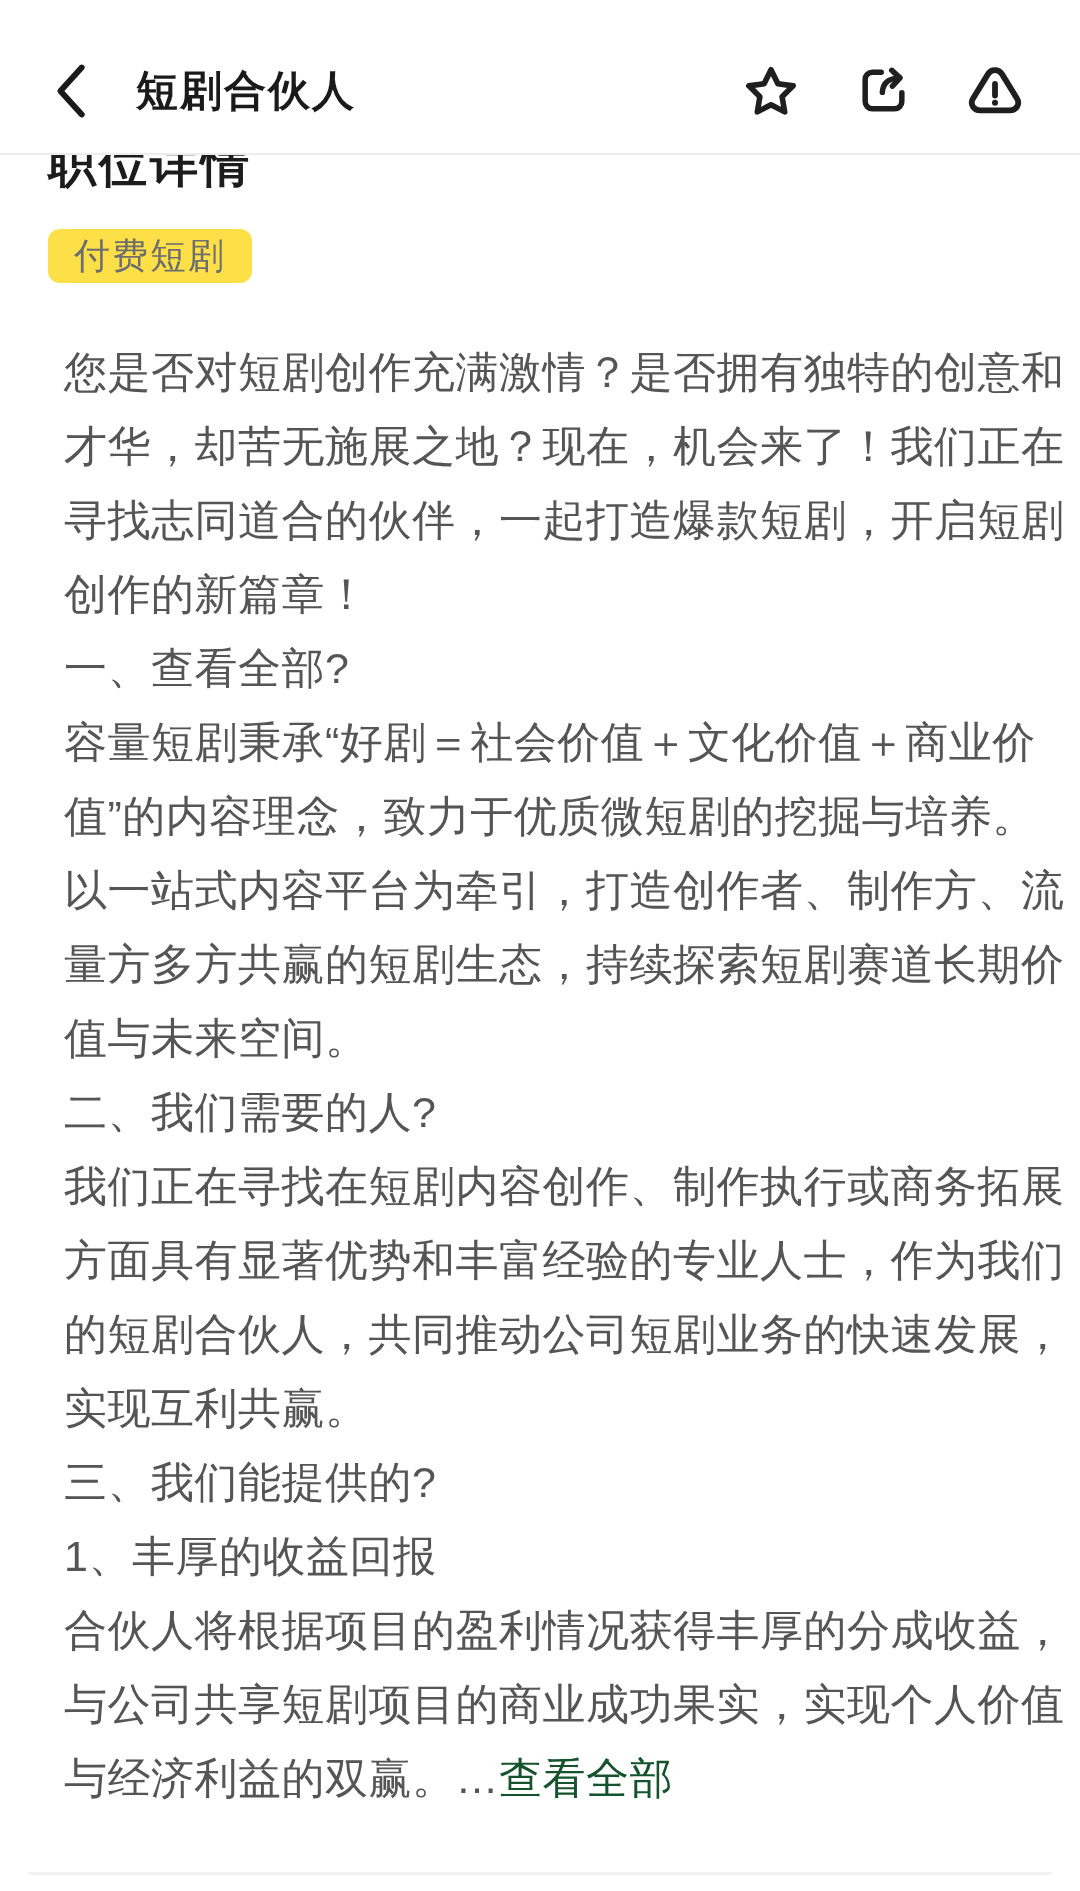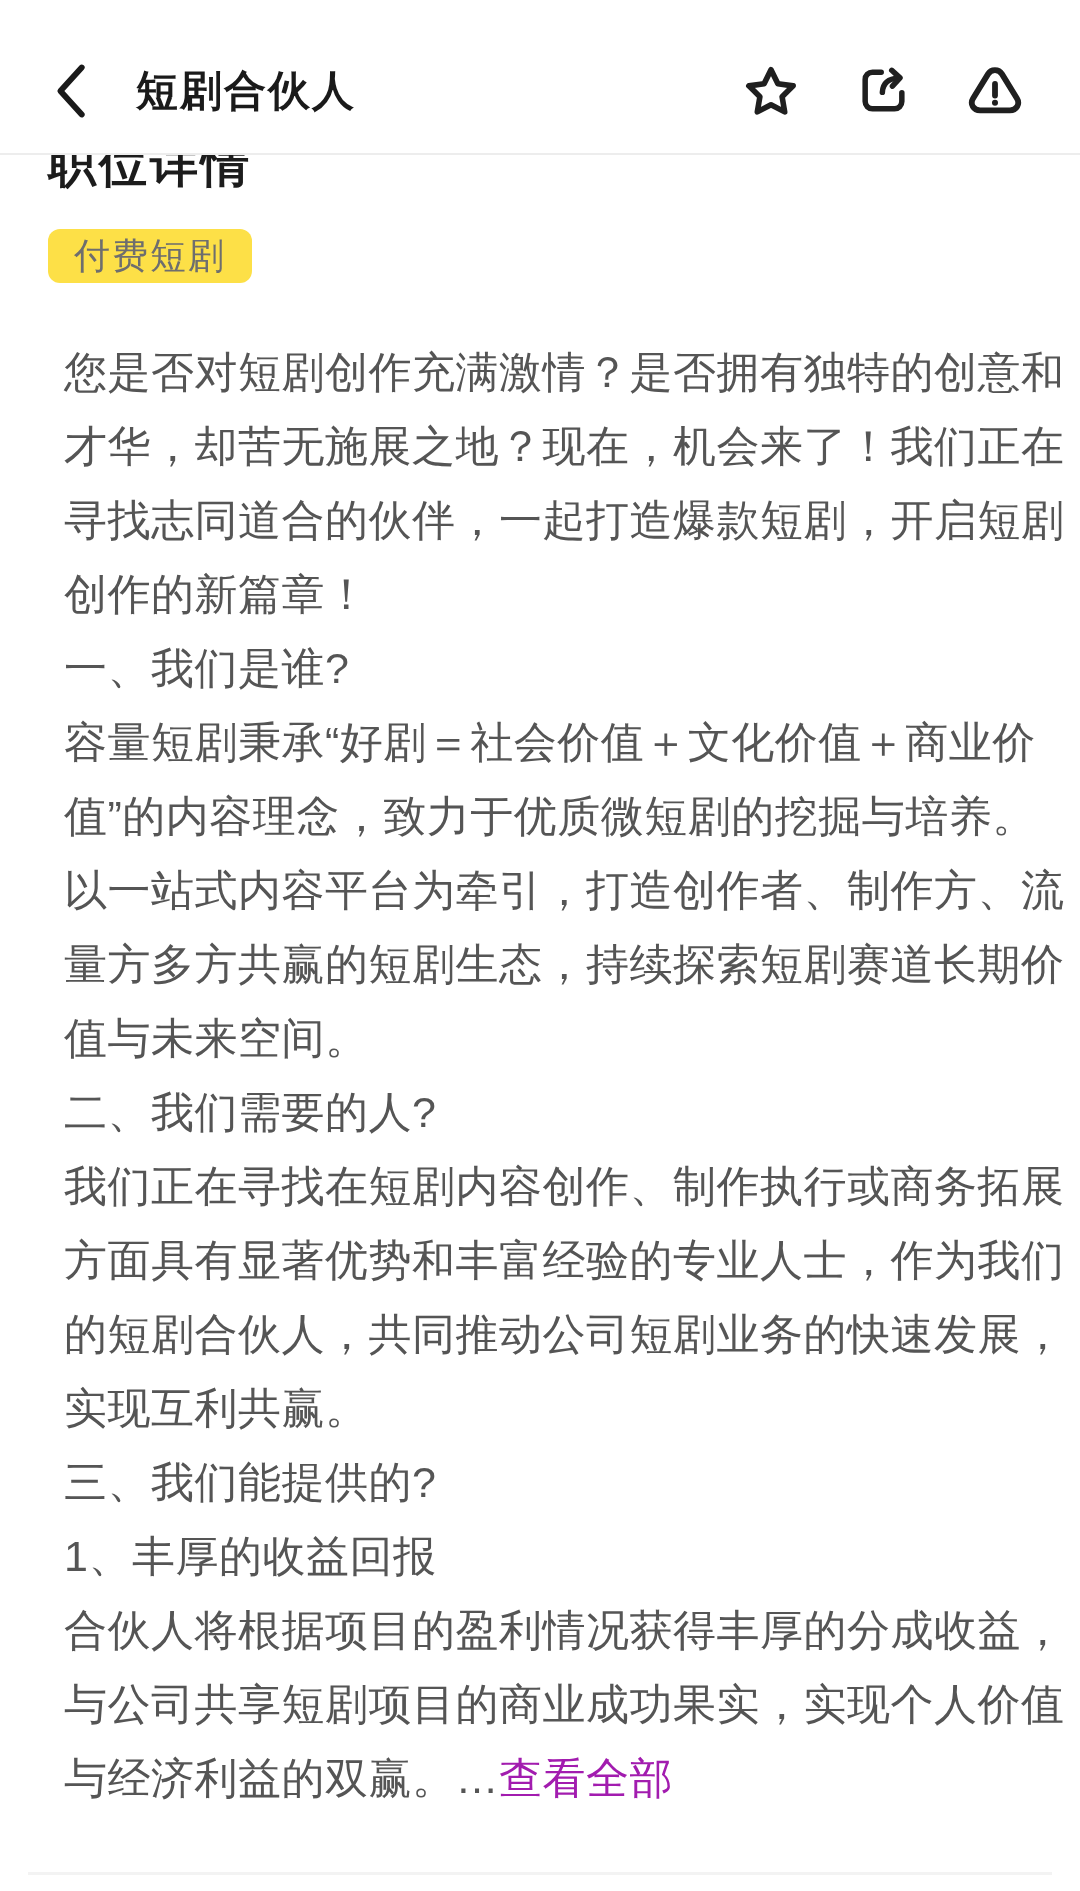--- a/index.html
+++ b/index.html
@@ -71,21 +71,21 @@
 
   <div class="line">
         <span class="line-text">寻找志同道合的伙伴，一起打造爆款短剧，开启短剧</span>
       </div>
 
   <div class="line">
         <span class="line-text">创作的新篇章！</span>
       </div>
 
   <div class="line">
-        <span class="line-text">一、我们是谁?</span>
+        <span class="line-text">一、查看全部?</span>
       </div>
 
   <div class="line">
         <span class="line-text">容量短剧秉承“好剧＝社会价值＋文化价值＋商业价</span>
       </div>
 
   <div class="line">
         <span class="line-text">值”的内容理念，致力于优质微短剧的挖掘与培养。</span>
       </div>
 
@@ -132,21 +132,21 @@
   <div class="line">
         <span class="line-text">合伙人将根据项目的盈利情况获得丰厚的分成收益，</span>
       </div>
 
   <div class="line">
         <span class="line-text">与公司共享短剧项目的商业成功果实，实现个人价值</span>
       </div>
 
   <div class="line">
         <span class="line-text">与经济利益的双赢。…</span>
-        <span class="see-all" style="color: #a21caf;">查看全部</span>
+        <span class="see-all" style="color: #14532d;">查看全部</span>
       </div>
 </div>
   <div class="divider"></div>
 </div>
 
 <header class="navbar">
   <div class="nav-left">
     <span class="back-btn">
       <svg width="32" height="56" viewBox="0 0 30 52" fill="none">
         <path d="M26 4 L6 26 L26 48" stroke="#1a1a1a" stroke-width="5.5" stroke-linecap="round" stroke-linejoin="round"></path>

